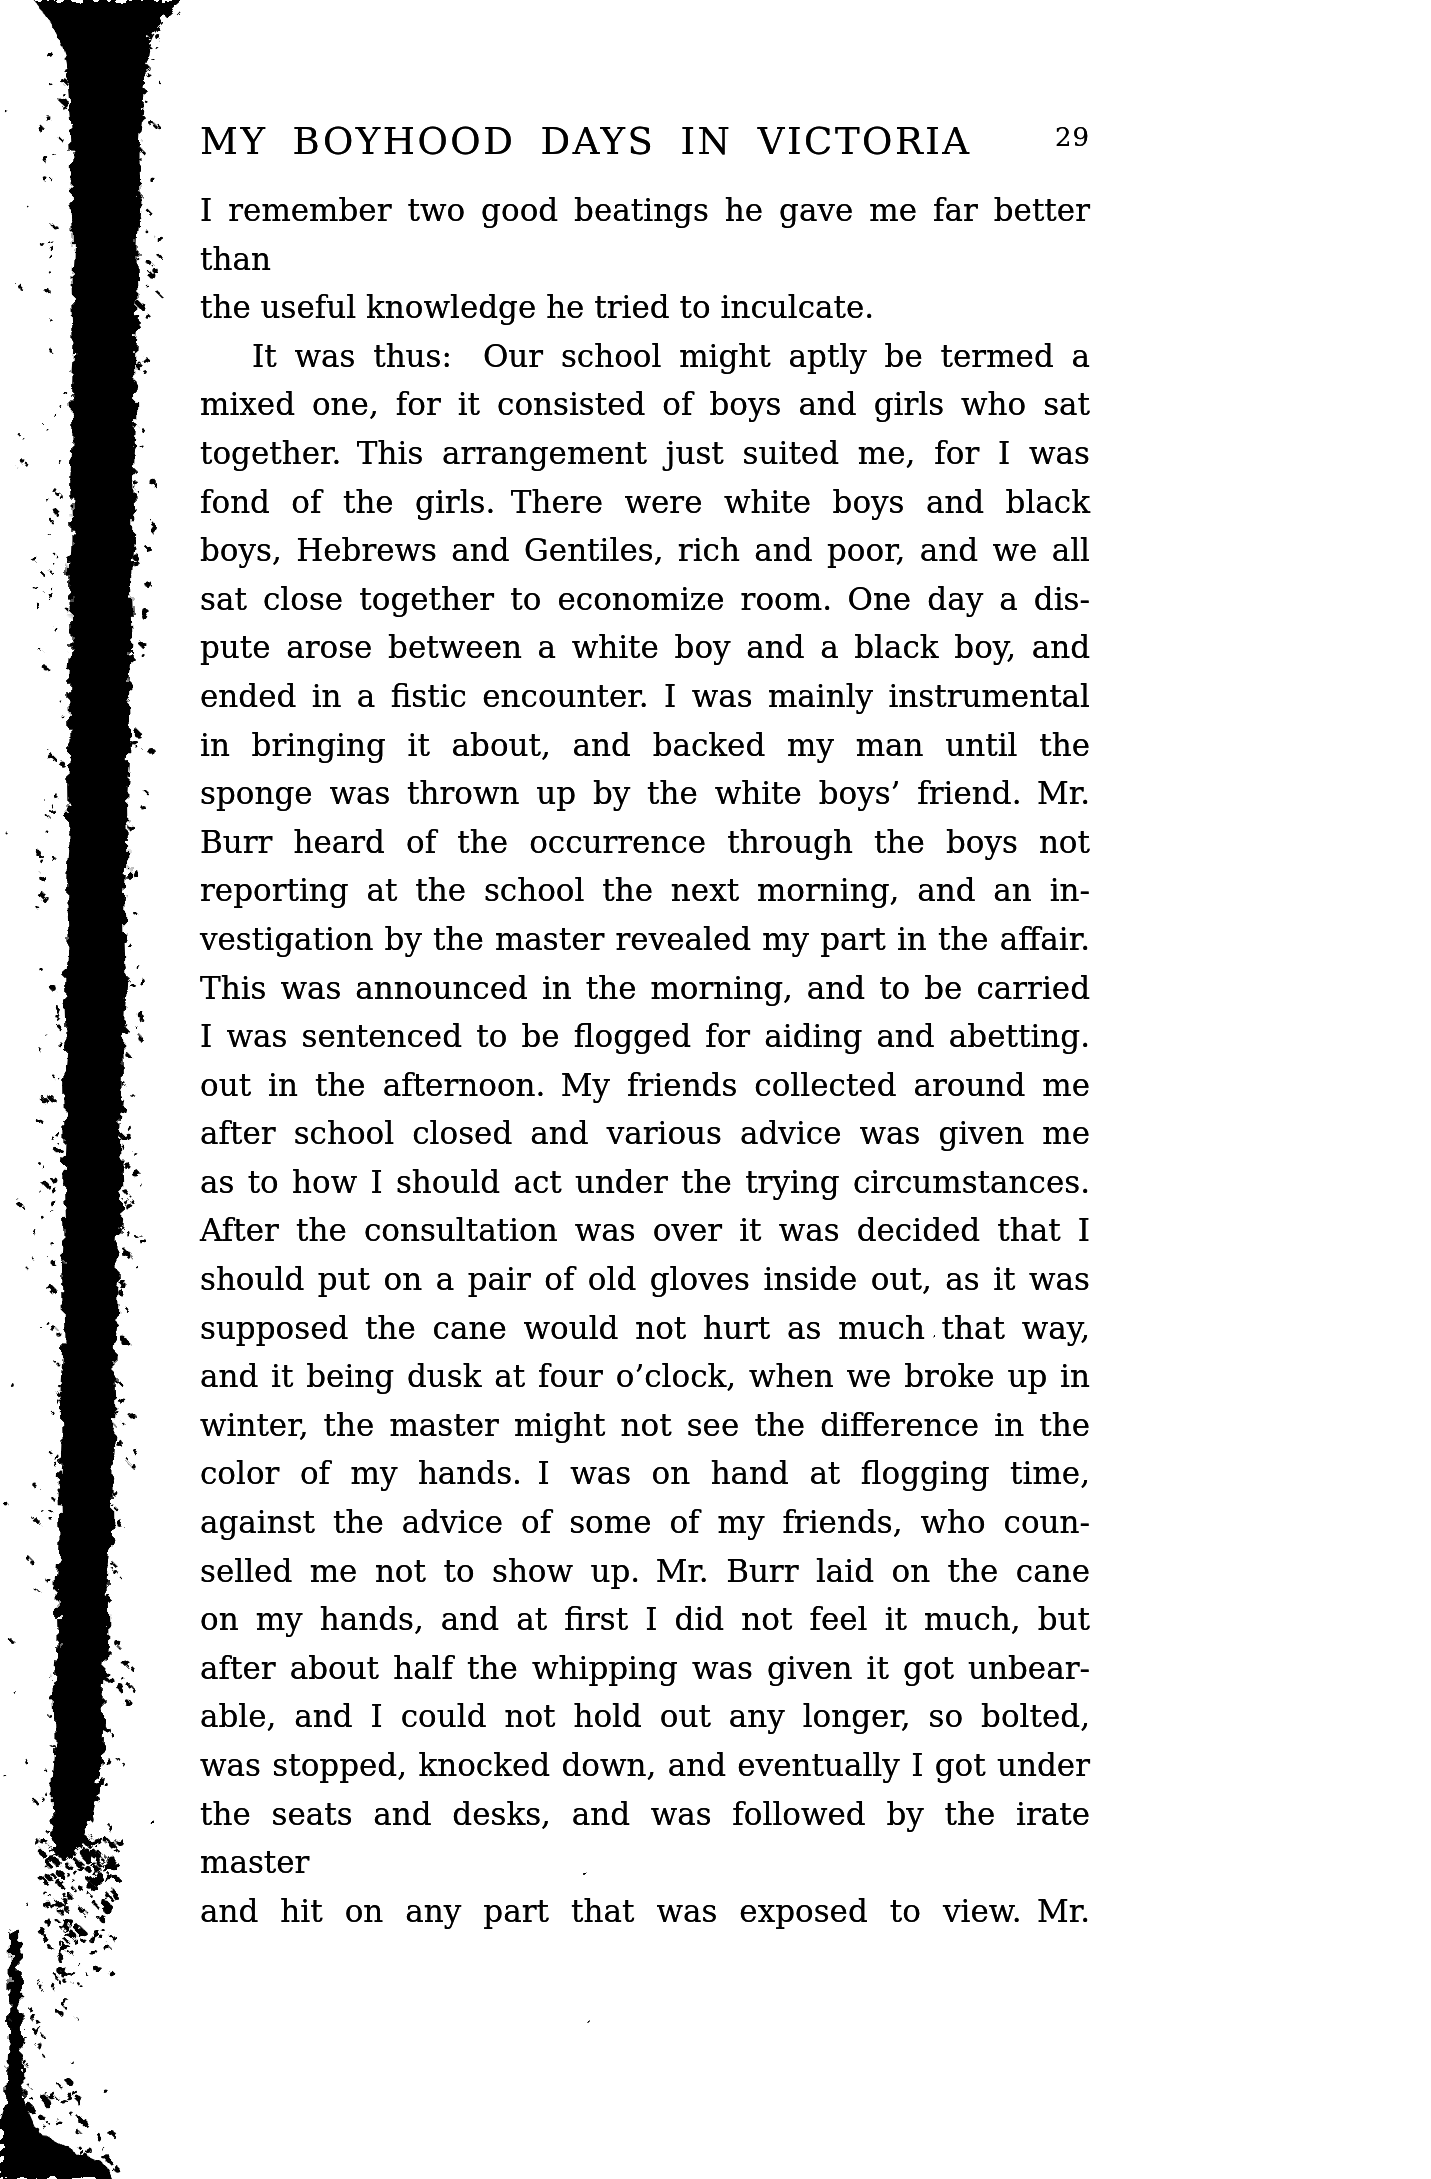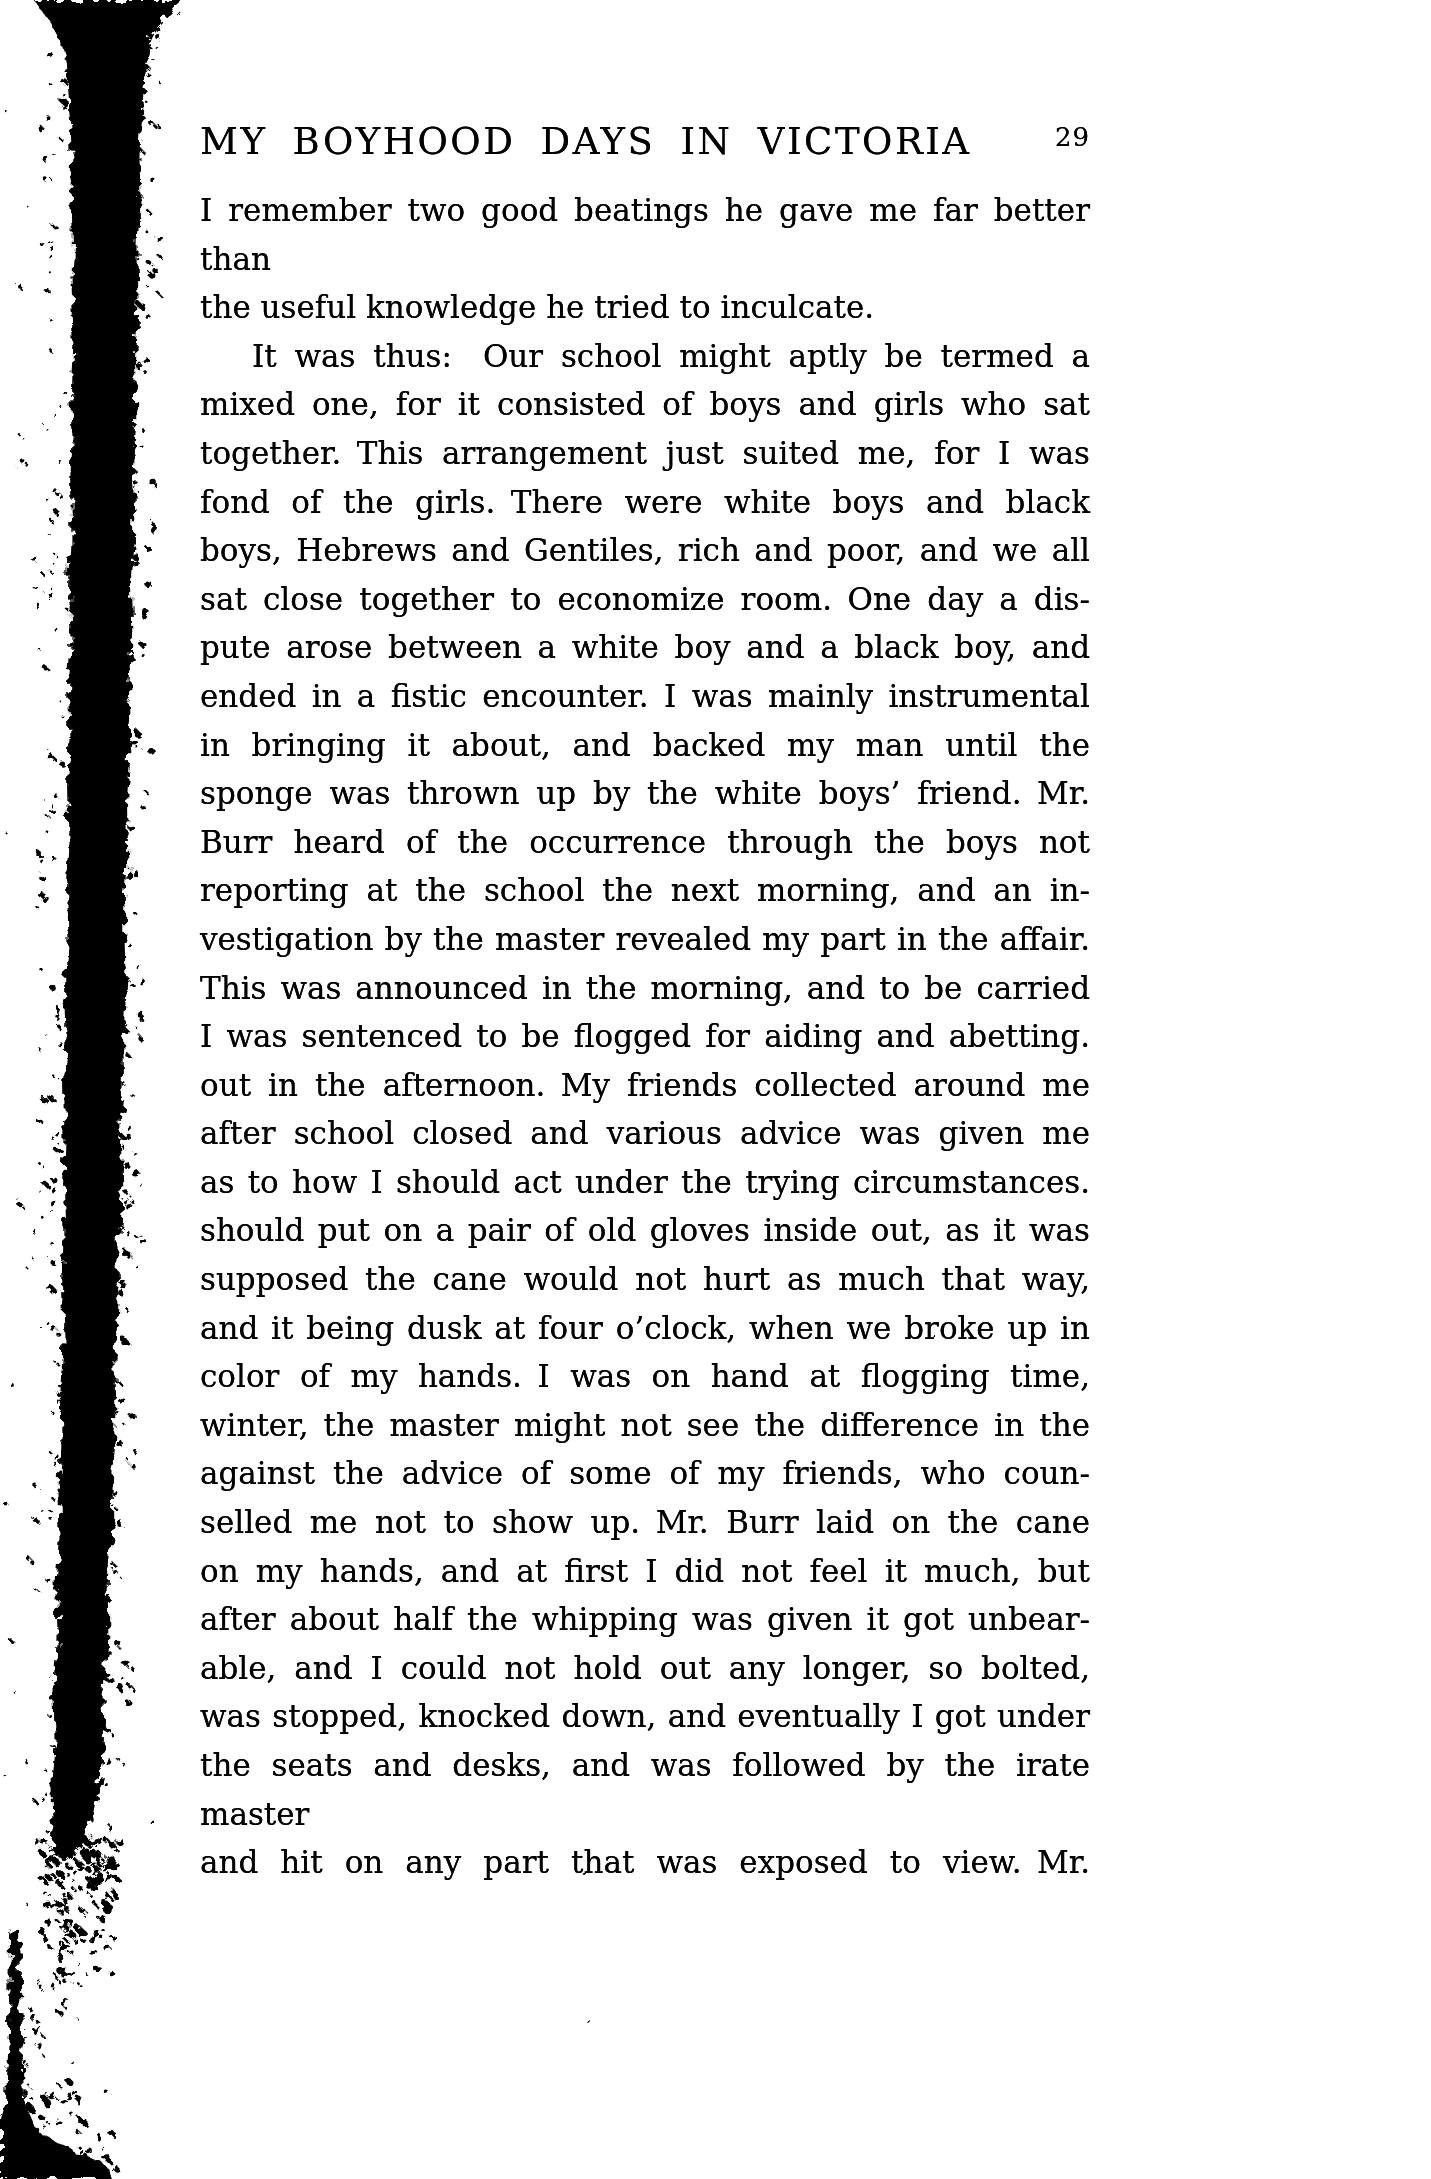--- a/index.html
+++ b/index.html
@@ -805,25 +805,26 @@
       <div class="line">in bringing it about, and backed my man until the</div>
       <div class="line">sponge was thrown up by the white boys’ friend. Mr.</div>
       <div class="line">Burr heard of the occurrence through the boys not</div>
       <div class="line">reporting at the school the next morning, and an in-</div>
       <div class="line">vestigation by the master revealed my part in the affair.</div>
       <div class="line">This was announced in the morning, and to be carried</div>
       <div class="line">I was sentenced to be flogged for aiding and abetting.</div>
       <div class="line">out in the afternoon. My friends collected around me</div>
       <div class="line">after school closed and various advice was given me</div>
       <div class="line">as to how I should act under the trying circumstances.</div>
+      <div class="line">After the consultation was over it was decided that I</div>
       <div class="line">should put on a pair of old gloves inside out, as it was</div>
       <div class="line">supposed the cane would not hurt as much that way,</div>
       <div class="line">and it being dusk at four o’clock, when we broke up in</div>
+      <div class="line">winter, the master might not see the difference in the</div>
       <div class="line">color of my hands. I was on hand at flogging time,</div>
-      <div class="line">winter, the master might not see the difference in the</div>
       <div class="line">against the advice of some of my friends, who coun-</div>
       <div class="line">selled me not to show up. Mr. Burr laid on the cane</div>
       <div class="line">on my hands, and at first I did not feel it much, but</div>
       <div class="line">after about half the whipping was given it got unbear-</div>
       <div class="line">able, and I could not hold out any longer, so bolted,</div>
       <div class="line">was stopped, knocked down, and eventually I got under</div>
       <div class="line">the seats and desks, and was followed by the irate master</div>
       <div class="line">and hit on any part that was exposed to view. Mr.</div>
     </div>
 

